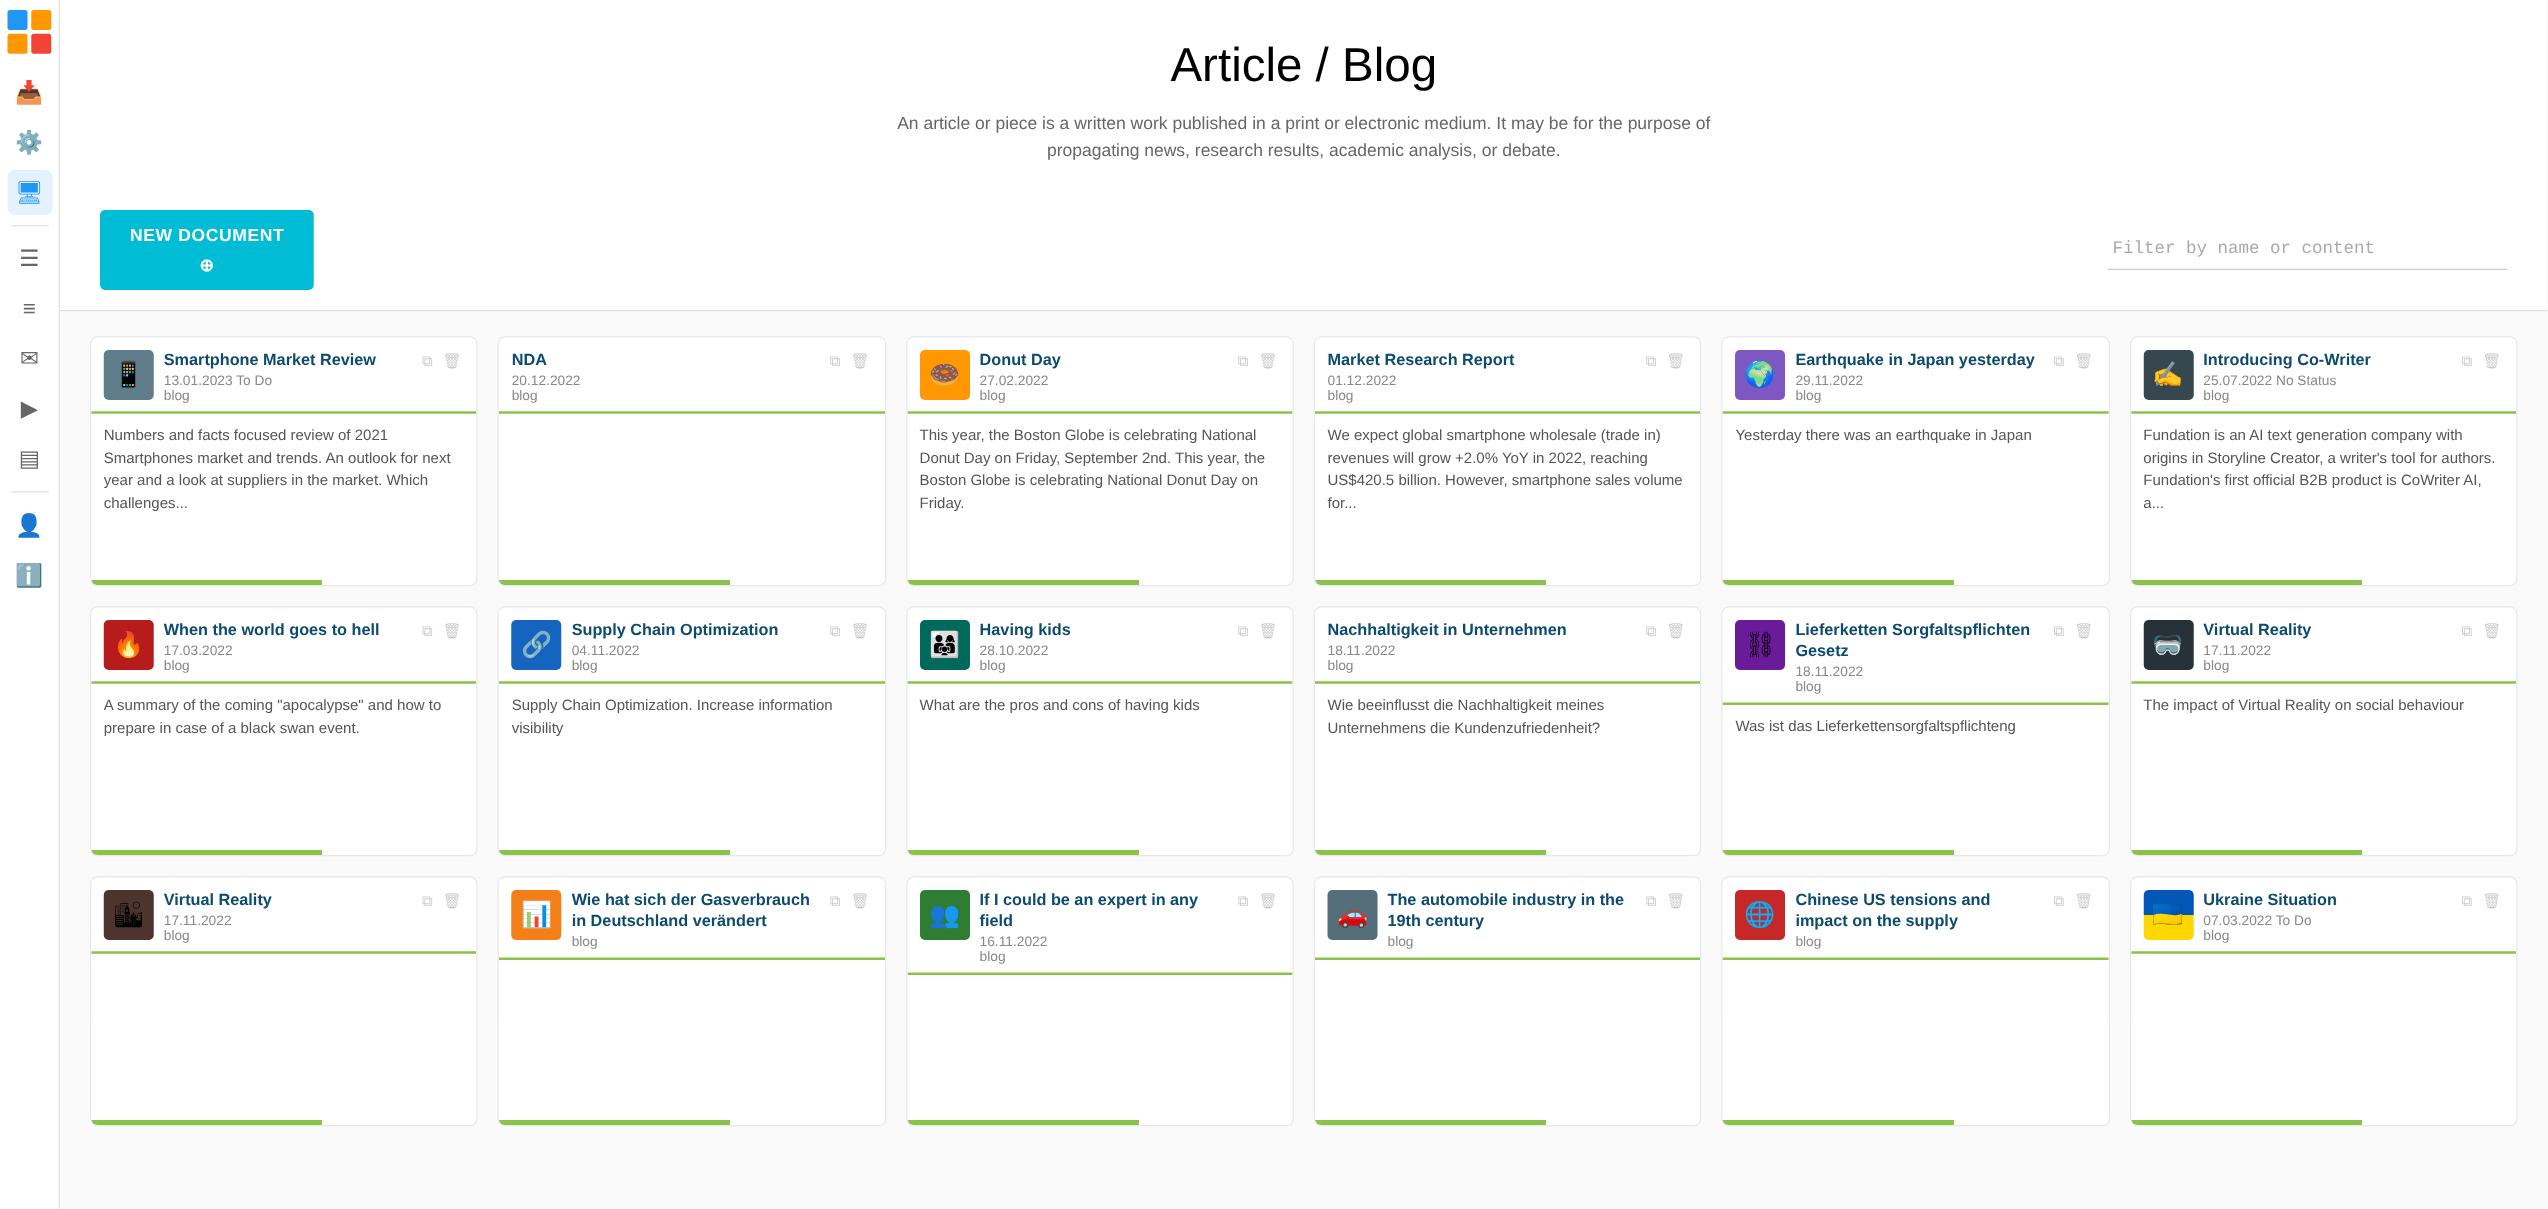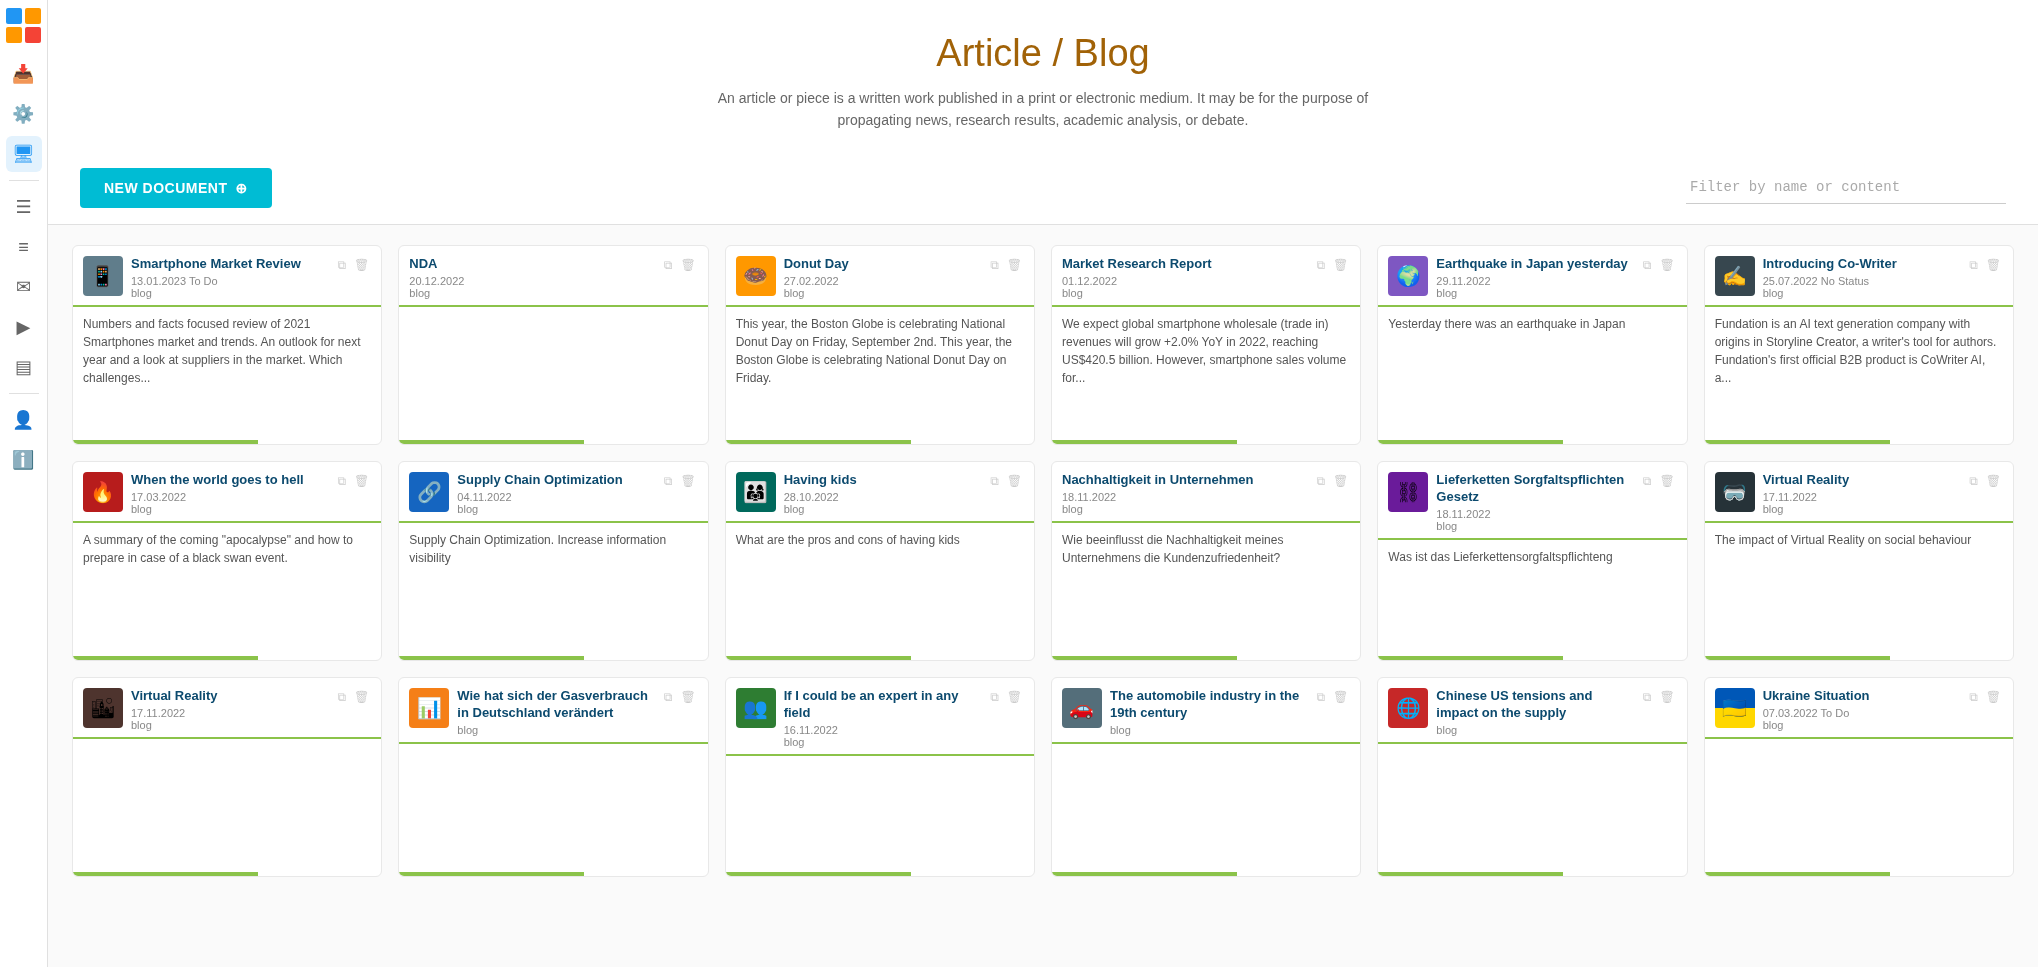--- a/index.html
+++ b/index.html
@@ -58,21 +58,21 @@
     }
 
     .header {
       text-align: center;
       padding: 32px 20px 20px;
       background: #fff;
     }
     .header-title {
       font-size: 38px;
       font-weight: 300;
-      color: #a16207;
+      color: #000000;
       margin-bottom: 12px;
     }
     .header-desc {
       font-size: 14px;
       color: #666;
       max-width: 700px;
       margin: 0 auto;
       line-height: 1.6;
     }
 
@@ -92,20 +92,21 @@
       border-radius: 4px;
       padding: 12px 24px;
       font-size: 14px;
       font-weight: 600;
       letter-spacing: 0.5px;
       cursor: pointer;
       display: flex;
       align-items: center;
       gap: 8px;
       text-transform: uppercase;
+      flex-direction: column;
     }
 
     .filter-input {
       border: none;
       border-bottom: 1px solid #ccc;
       padding: 8px 4px;
       font-size: 14px;
       color: #333;
       width: 320px;
       background: transparent;

